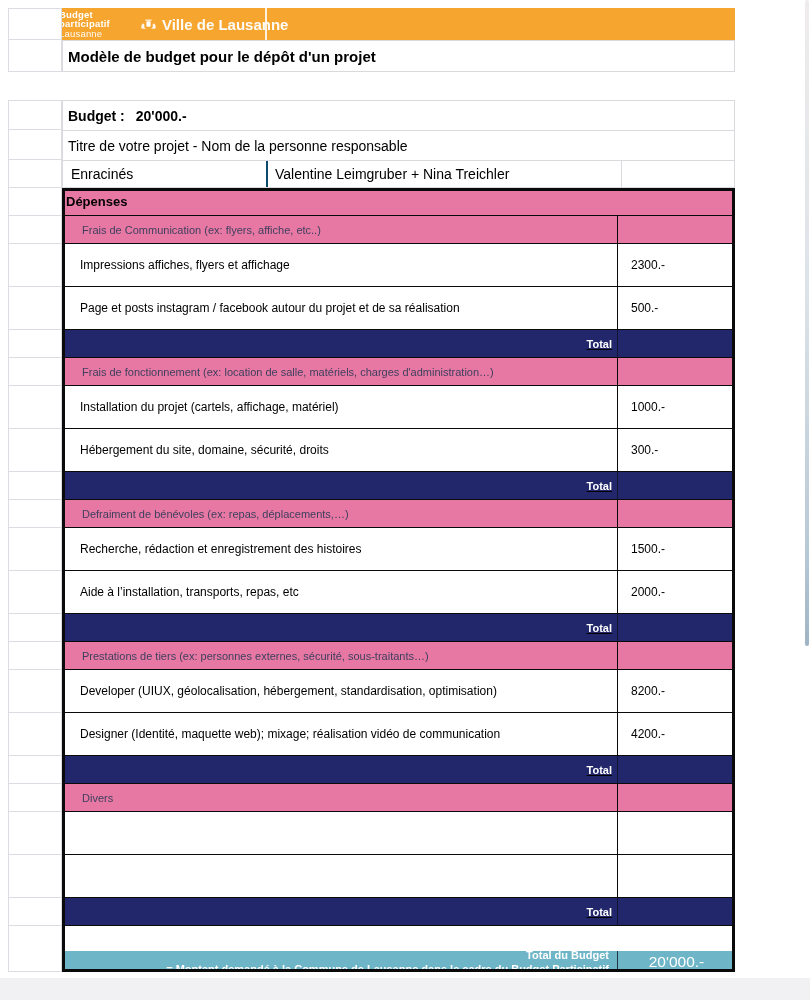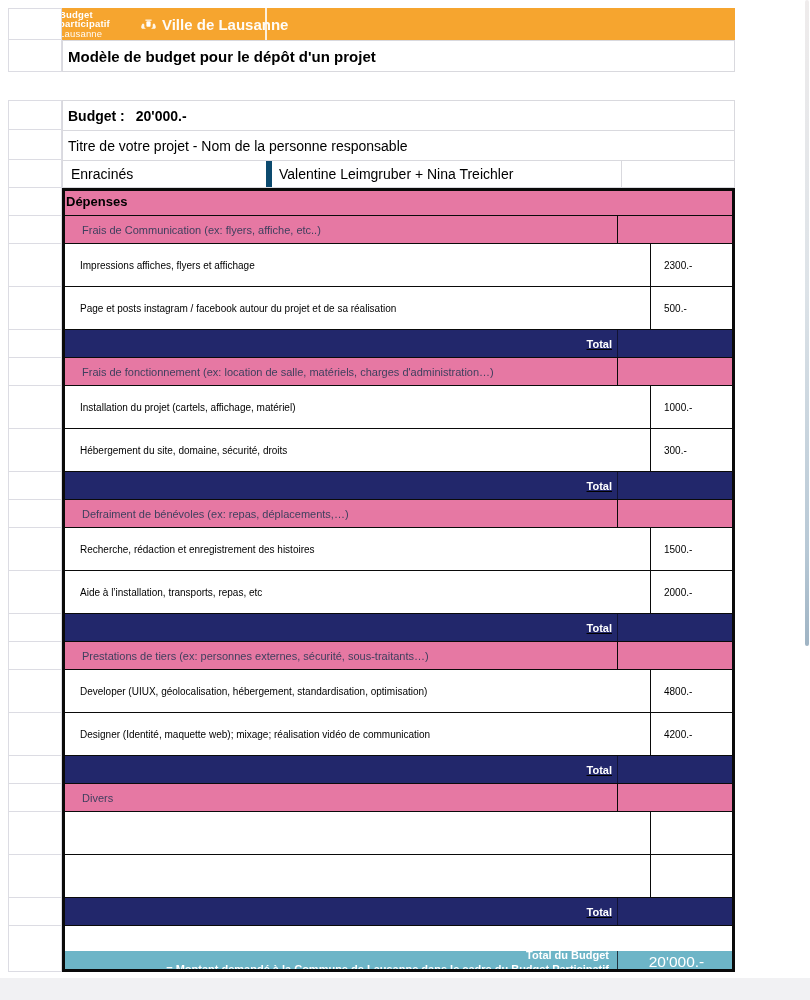--- a/index.html
+++ b/index.html
@@ -35,39 +35,39 @@
 
   
   .r-budget{height:30px;}
   .r-budget .c{border:1px solid #d9d9de;border-bottom:none;font-weight:bold;font-size:14px;padding-left:5px;}
   .budget-val{margin-left:11px;}
   .r-titre{height:30px;}
   .r-titre .c{border:1px solid #d9d9de;border-bottom:none;font-size:14px;padding-left:5px;}
   .r-enr{height:28px;}
   .r-enr .c{border:1px solid #d9d9de;font-size:14px;padding:0;}
   .e1{width:203px;height:100%;display:flex;align-items:center;padding-left:8px;box-sizing:border-box;}
-  .e2{width:355px;height:100%;display:flex;align-items:center;padding-left:7px;box-sizing:border-box;border-left:6px solid #0c4a6e;}
+  .e2{width:355px;height:100%;display:flex;align-items:center;padding-left:7px;box-sizing:border-box;border-left:2px solid #0c4a6e;}
   .e3{flex:1;height:100%;border-left:1px solid #d9d9de;}
 
   
   .tablewrap{position:relative;}
   .table-outline{
     position:absolute;left:54px;top:0;width:673px;height:100%;
     border:3px solid #0a0a0a;box-sizing:border-box;pointer-events:none;z-index:4;
   }
   .t .c{border-bottom:1px solid #0a0a0a;}
   .t-dep{height:28px;}
   .t-dep .c{background:#E678A3;font-weight:bold;font-size:13px;padding-left:4px;}
   .t-sec{height:28px;}
   .t-sec .c{background:#E678A3;}
   .col1{width:555px;height:100%;display:flex;align-items:center;box-sizing:border-box;}
   .col2{flex:1;height:100%;display:flex;align-items:center;box-sizing:border-box;border-left:1px solid #0a0a0a;}
   .sec-label{font-size:11px;color:#3E3F5E;padding-left:20px;}
   .t-item{height:43px;}
-  .t-item .c{background:#fff;font-size:10px;gap:33px;}
+  .t-item .c{background:#fff;font-size:12px;}
   .t-item .col1{padding-left:18px;}
   .t-item .col2{padding-left:13px;}
   .t-total{height:28px;}
   .t-total .c{background:#22276B;}
   .t-total .col1{justify-content:flex-end;padding-right:5px;text-decoration:underline;}
   .t-total .col2{border-left:1px solid rgba(0,0,0,.5);}
   .total-label{color:#fff;font-weight:bold;font-size:11px;}
   .t-grand{height:46px;}
   .t-grand .c{background:#6DB5C7;border-bottom:none;margin-top:25px;}
   .t-grand .col1{flex-direction:column;align-items:flex-end;justify-content:center;padding-right:8px;}
@@ -289,21 +289,21 @@
           <div class="col2"></div>
         </div>
     </div>
     <div class="row t t-item">
       <div class="g"></div>
       <div class="c">
           <div class="col1">
             <span>Developer (UIUX, géolocalisation, hébergement, standardisation, optimisation)</span>
           </div>
           <div class="col2">
-            <span>4800.-</span>
+            <span>8200.-</span>
           </div>
         </div>
     </div>
     <div class="row t t-item">
       <div class="g"></div>
       <div class="c">
           <div class="col1">
             <span>Designer (Identité, maquette web); mixage; réalisation vidéo de communication</span>
           </div>
           <div class="col2">

